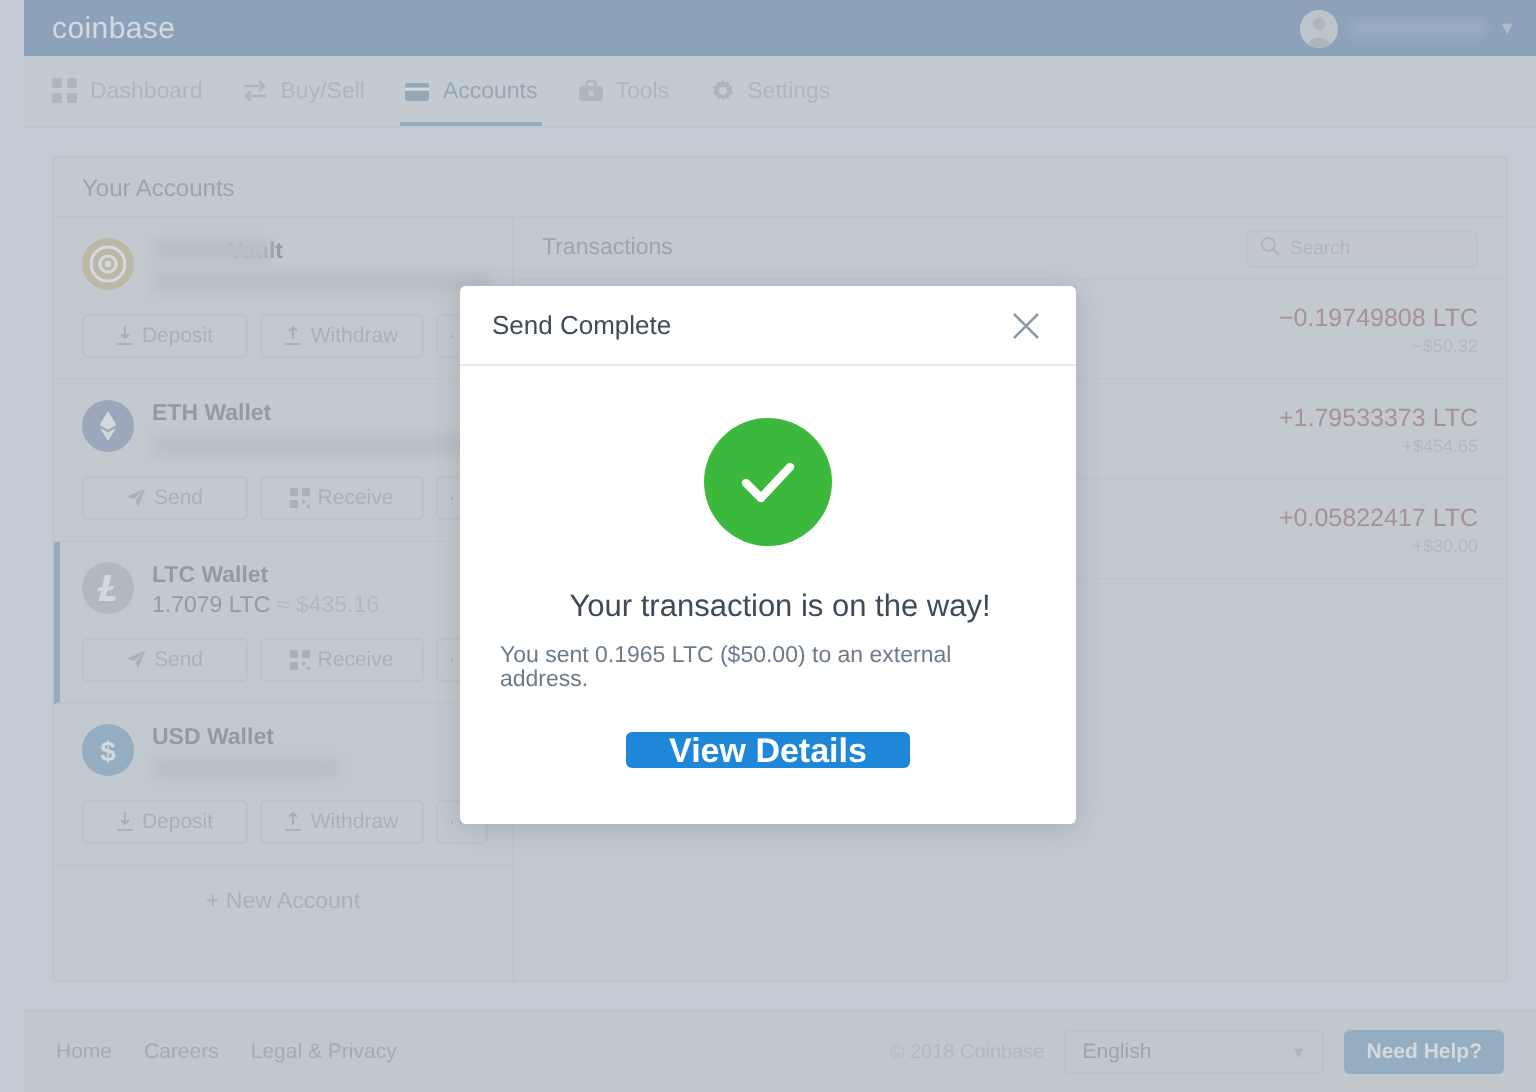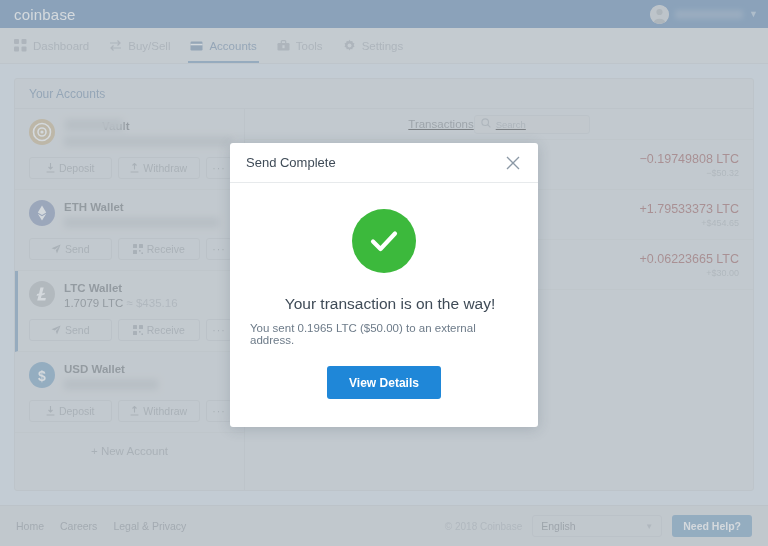--- a/index.html
+++ b/index.html
@@ -15,20 +15,21 @@
     position: absolute; inset: 0;
     width: 768px; height: 546px;
     display: flex; flex-direction: column;
     background: #c3ccd4;
   }
   
   #page-inner {
     position: absolute; inset: 0;
     display: flex; flex-direction: column;
     filter: saturate(0.55) contrast(0.72) brightness(1.06);
+    margin-left: 12px;
   }
   #scrim {
     position: absolute; inset: 0;
     background: rgba(195, 204, 212, 0.55);
     pointer-events: none;
     z-index: 5;
   }
 
   
   .topbar {
@@ -166,24 +167,23 @@
     display: flex; align-items: flex-start; justify-content: center;
     padding-top: 12px;
     color: #7f8d9b; font-size: 11.5px;
     cursor: pointer;
   }
 
   
   .tx { flex: 1 1 auto; display: flex; flex-direction: column; min-width: 0; }
   .tx-head {
     height: 31px; flex: 0 0 31px;
-    display: flex; align-items: center; justify-content: center;
+    display: flex; align-items: center; justify-content: space-between;
     padding: 0 14px;
     border-bottom: 1px solid #bfc9d1;
-    text-decoration: underline;
   }
   .tx-title { font-size: 11.5px; color: #5b6876; }
   .search {
     width: 116px; height: 19px;
     border: 1px solid #b6c1ca; border-radius: 3px;
     background: #c6cfd6;
     display: flex; align-items: center; gap: 5px;
     padding: 0 6px;
   }
   .search span { font-size: 9.5px; color: #8c99a6; }
@@ -270,22 +270,22 @@
   }
   .m-sub {
     margin-top: 9px;
     font-size: 11.5px; color: #6d7b89;
     text-align: left;
   }
   .m-btn {
     margin-top: 20px;
     background: #1f87d8; color: #fff;
     border: none; border-radius: 3px;
-    font-family: inherit; font-size: 12px; font-weight: bold;
-    height: 33px; padding: 0 22px;
+    font-family: inherit; font-size: 17px; font-weight: bold;
+    height: 18px; padding: 0 22px;
     cursor: pointer;
   }
 </style>
 </head>
 <body>
 
 <div id="page">
   <div id="page-inner">
 
     <div class="topbar">
@@ -550,21 +550,21 @@
               </div>
             </div>
             <div class="tx-row">
               <div class="tx-amt">
                 <div class="tx-crypto">+1.79533373 LTC</div>
                 <div class="tx-fiat">+$454.65</div>
               </div>
             </div>
             <div class="tx-row">
               <div class="tx-amt">
-                <div class="tx-crypto">+0.06223665 LTC</div>
+                <div class="tx-crypto">+0.05822417 LTC</div>
                 <div class="tx-fiat">+$30.00</div>
               </div>
             </div>
             <div class="tx-fill"></div>
           </div>
 
         </div>
       </div>
     </div>
 

